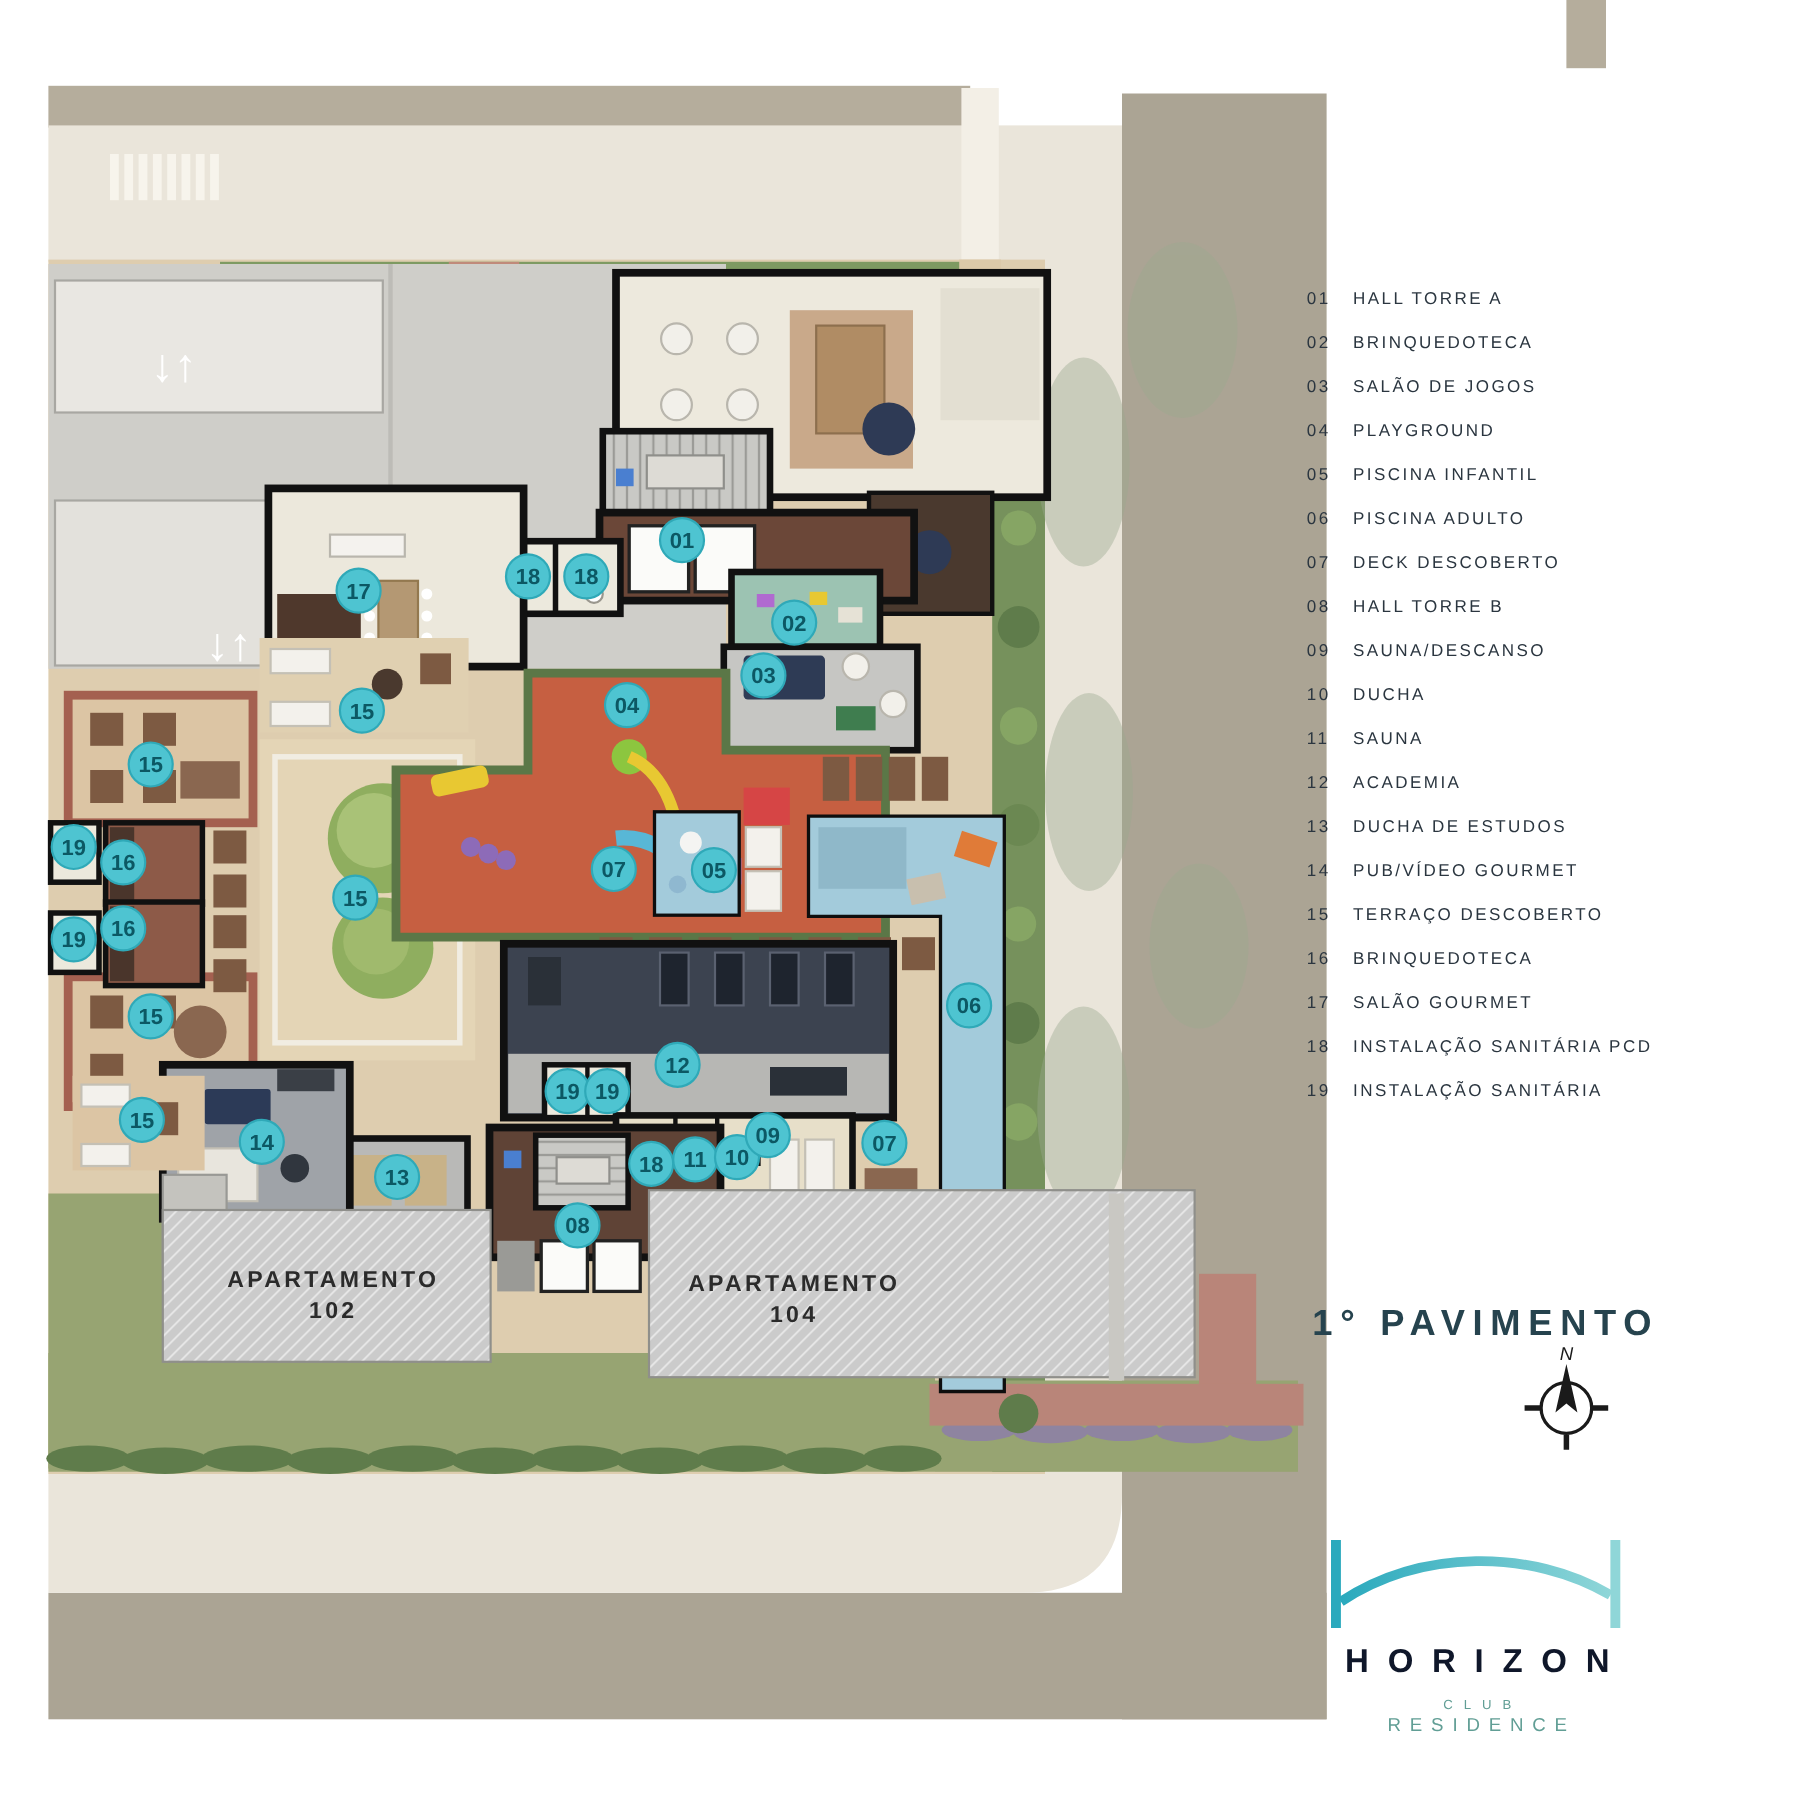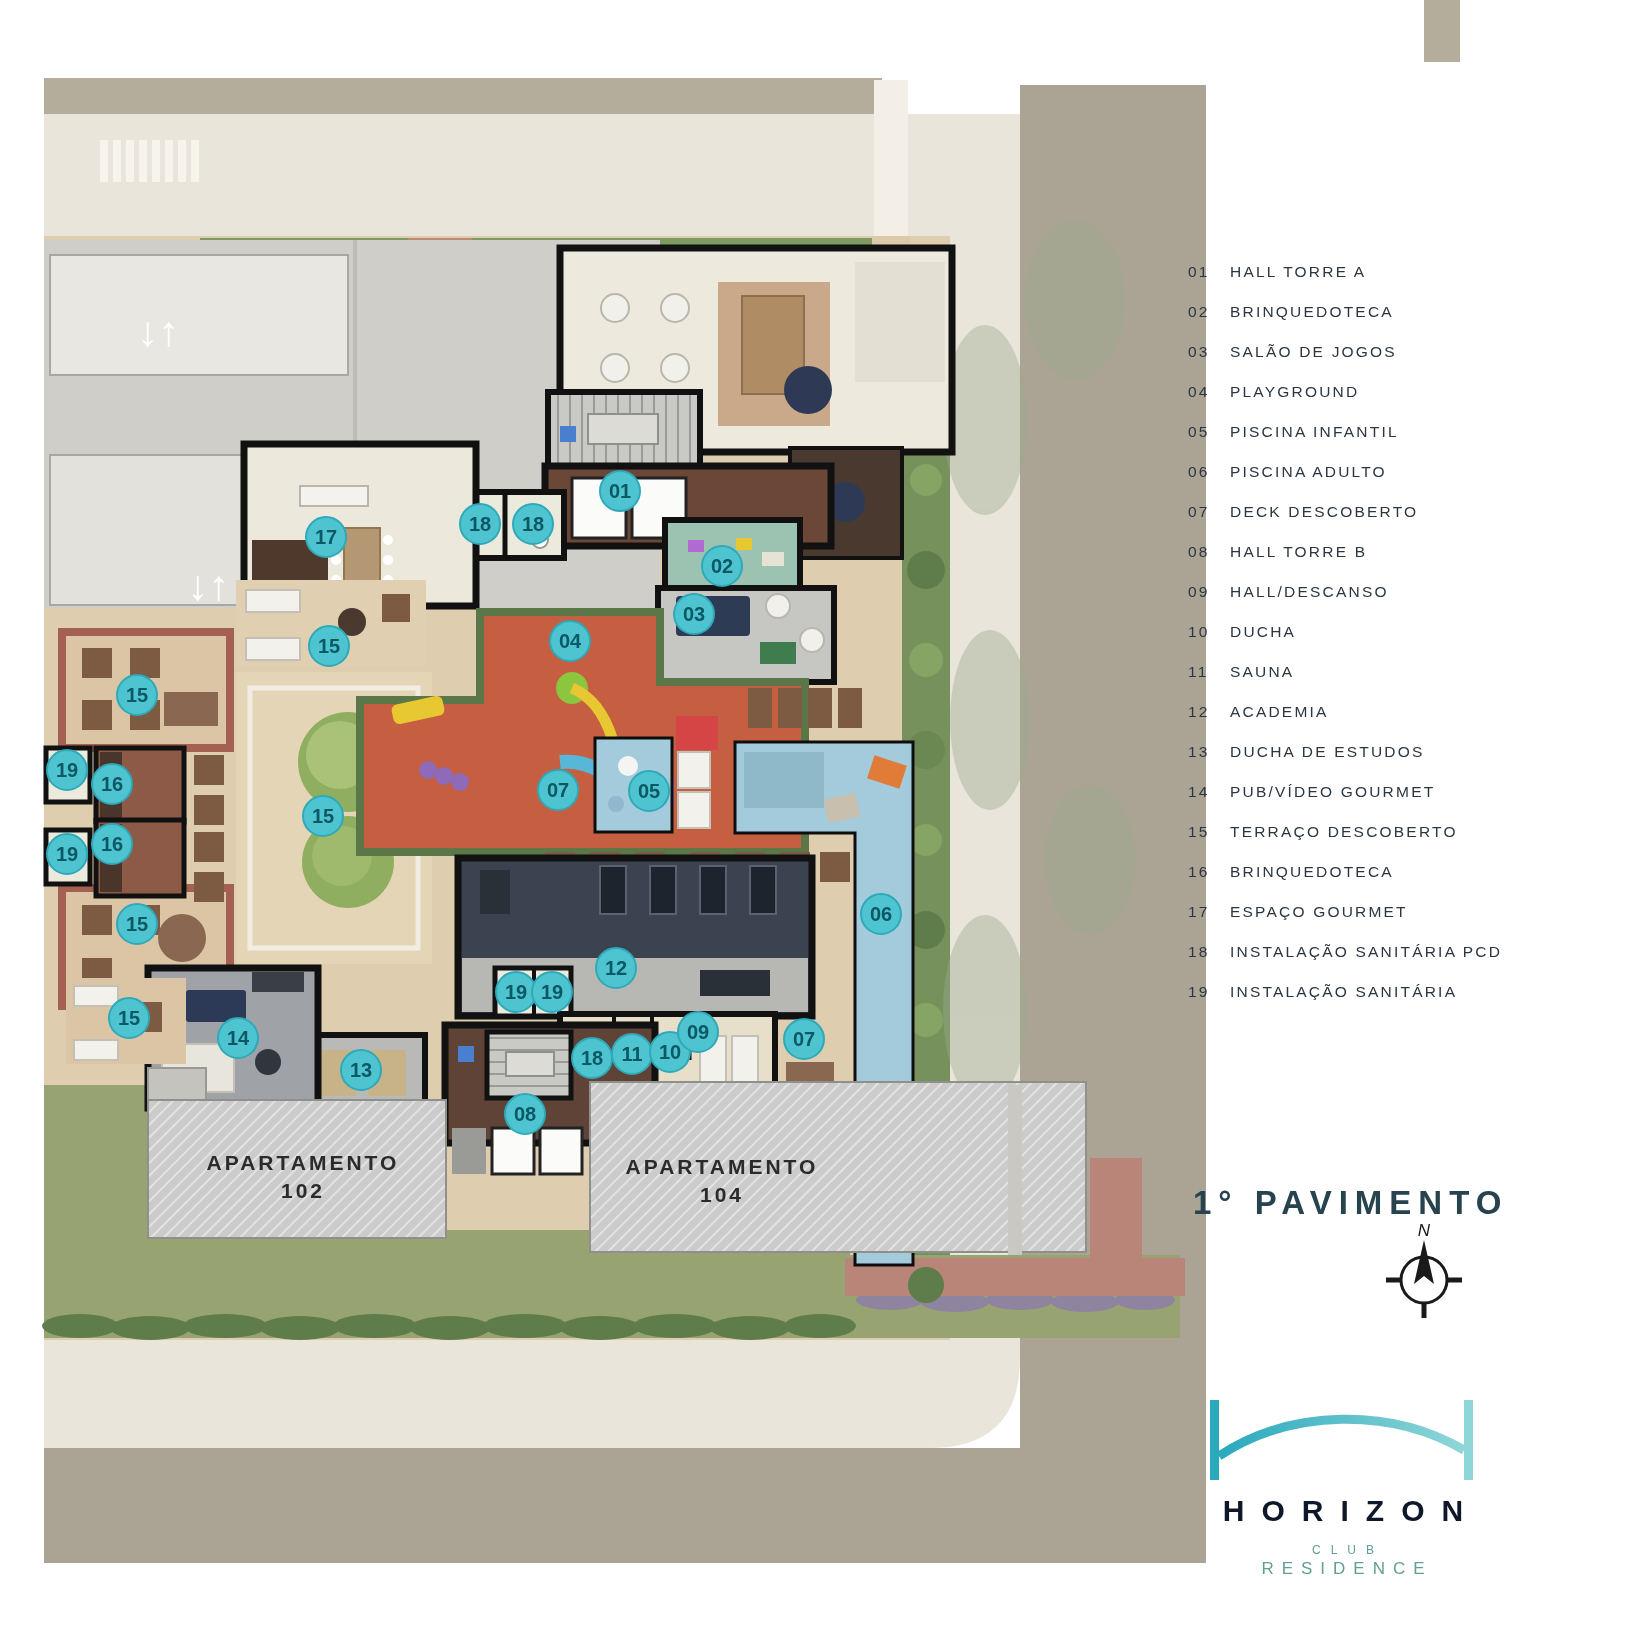--- a/index.html
+++ b/index.html
@@ -572,21 +572,21 @@
     <div class="legend-row">
       <span class="legend-num">07</span>
       <span>DECK DESCOBERTO</span>
     </div>
     <div class="legend-row">
       <span class="legend-num">08</span>
       <span>HALL TORRE B</span>
     </div>
     <div class="legend-row">
       <span class="legend-num">09</span>
-      <span>HALL/DESCANSO</span>
+      <span>SAUNA/DESCANSO</span>
     </div>
     <div class="legend-row">
       <span class="legend-num">10</span>
       <span>DUCHA</span>
     </div>
     <div class="legend-row">
       <span class="legend-num">11</span>
       <span>SAUNA</span>
     </div>
     <div class="legend-row">
@@ -604,21 +604,21 @@
     <div class="legend-row">
       <span class="legend-num">15</span>
       <span>TERRAÇO DESCOBERTO</span>
     </div>
     <div class="legend-row">
       <span class="legend-num">16</span>
       <span>BRINQUEDOTECA</span>
     </div>
     <div class="legend-row">
       <span class="legend-num">17</span>
-      <span>ESPAÇO GOURMET</span>
+      <span>SALÃO GOURMET</span>
     </div>
     <div class="legend-row">
       <span class="legend-num">18</span>
       <span>INSTALAÇÃO SANITÁRIA PCD</span>
     </div>
     <div class="legend-row">
       <span class="legend-num">19</span>
       <span>INSTALAÇÃO SANITÁRIA</span>
     </div>
   </div>

